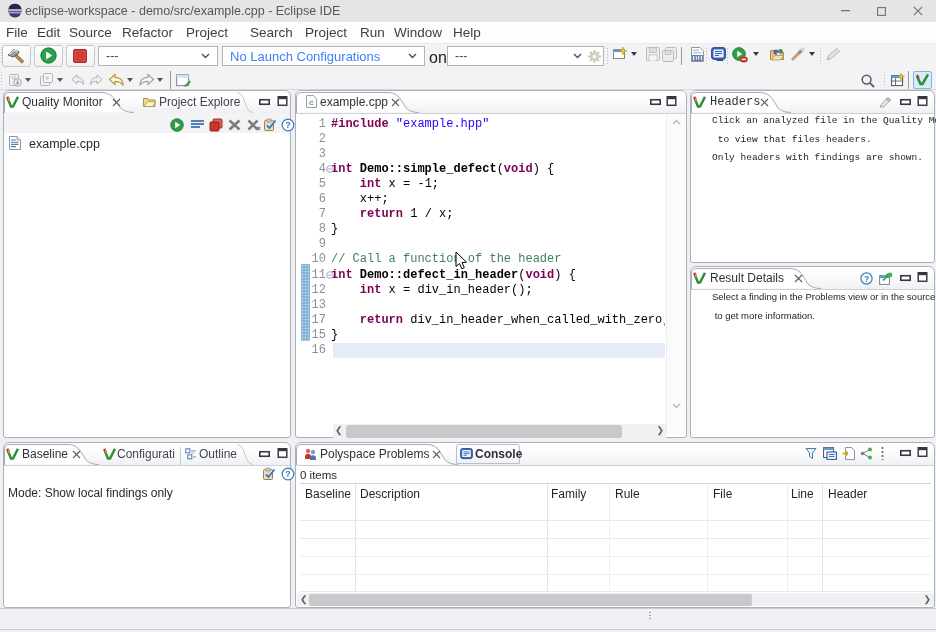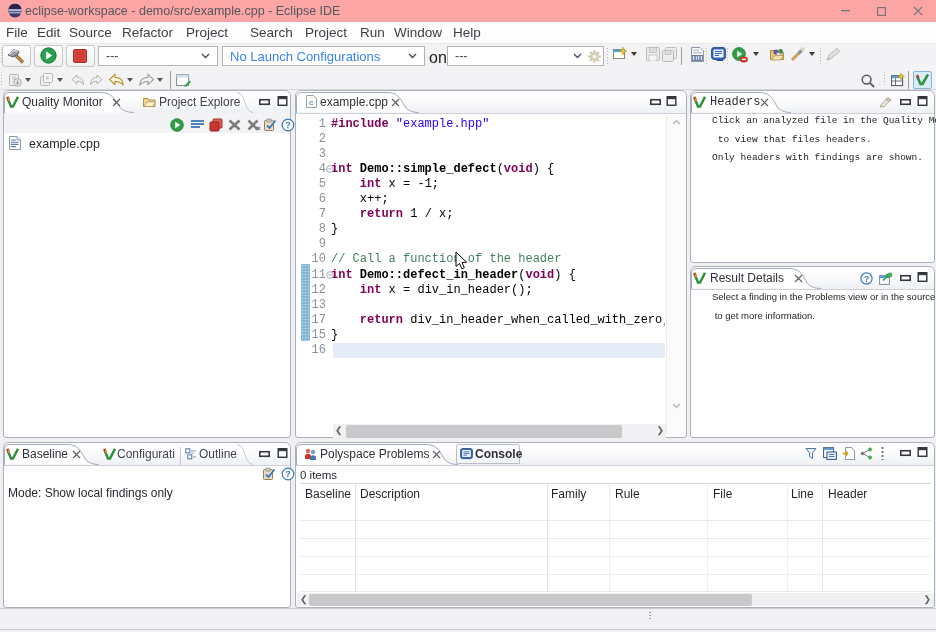--- a/index.html
+++ b/index.html
@@ -1,20 +1,20 @@
 <!DOCTYPE html>
 <html><head>
 <meta charset="utf-8">
 <style>
   html,body{margin:0;padding:0;}
   body{width:936px;height:632px;overflow:hidden;font-family:"Liberation Sans",sans-serif;background:#fff;position:relative;}
   .abs{position:absolute;}
   #win{position:absolute;left:0;top:0;width:936px;height:632px;background:#f0eff2;}
   
-  #titlebar{position:absolute;left:0;top:0;width:936px;height:22px;background:#fca5a5;}
+  #titlebar{position:absolute;left:0;top:0;width:936px;height:22px;background:#e5e5e5;}
   #title-text{position:absolute;left:25px;top:4px;font-size:12.5px;color:#53575e;}
   #menubar{position:absolute;left:0;top:22px;width:936px;height:22px;background:#fdfdfe;border-bottom:1px solid #ebebeb;box-sizing:border-box;}
   .menu{position:absolute;top:3px;font-size:13.5px;color:#3b3e44;}
   
   #toolbar{position:absolute;left:0;top:44px;width:936px;height:46px;background:#f3f2f4;border-bottom:1px solid #d7d7da;box-sizing:border-box;}
   .tbtn{position:absolute;top:1px;width:26px;height:21px;background:linear-gradient(#ffffff,#f1f1f1);border:1px solid #c9c9c9;border-radius:3px;}
   .combo{position:absolute;top:2px;height:20px;background:#fff;border:1px solid #b4b4b6;box-sizing:border-box;font-size:12.5px;color:#333;}
   .combo .val{position:absolute;left:7px;top:2px;}
   .chev{position:absolute;top:6px;width:9px;height:6px;}
   .sepv{position:absolute;top:3px;width:1px;height:18px;background:#9b9b9e;}

